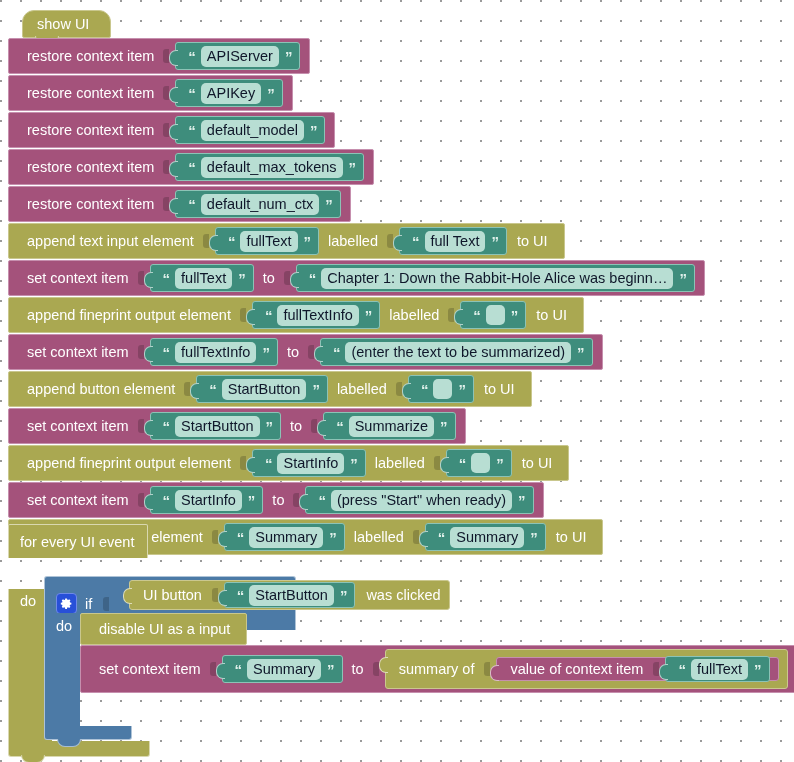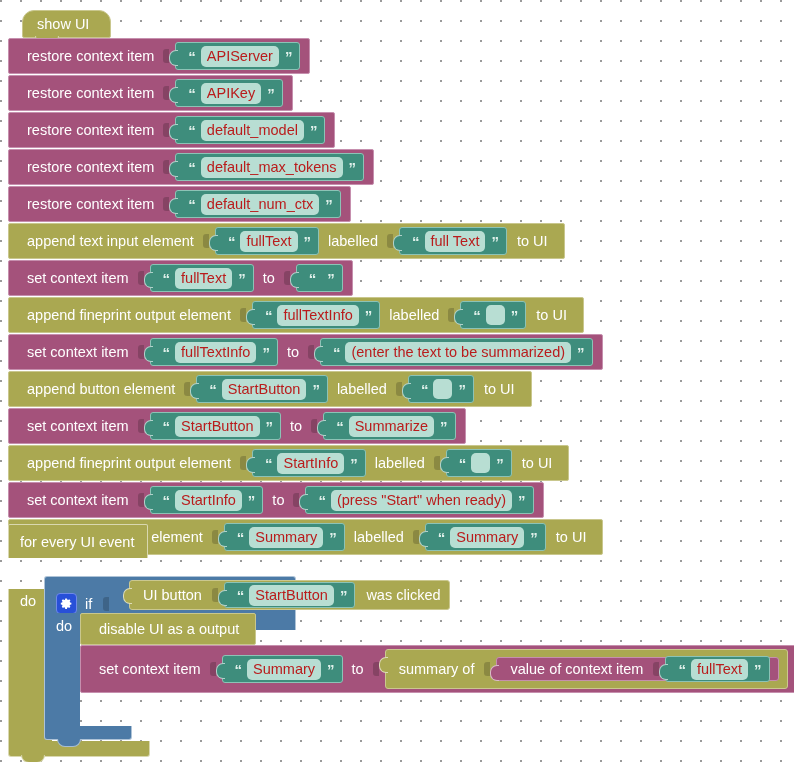--- a/index.html
+++ b/index.html
@@ -64,21 +64,21 @@
   }
   .txt{background:#3e8d7c;border-color:#8cc3b6;}
   .txt .q{
     color:#dff0ea;font-size:15px;font-weight:bold;
     line-height:1;letter-spacing:-1px;
   }
   .q.open{margin-right:6px;}
   .q.close{margin-left:6px;}
   .field{
     background:#b8ded3;
-    color:#b91c1c;
+    color:#0f172a;
     font-size:14.5px;
     border-radius:5px;
     padding:1px 6px 2px 6px;
     line-height:18px;
     display:inline-block;
   }
   .field.empty{width:13px;height:18px;padding:1px 3px;}
 
   .rep{ 
     display:inline-flex;align-items:center;
@@ -198,20 +198,21 @@
     <span class="sock"></span>
     <span class="val txt">
       <span class="q open">“</span>
       <span class="field">fullText</span>
       <span class="q close">”</span>
     </span>
     <span class="lbl mid">to</span>
     <span class="sock"></span>
     <span class="val txt">
       <span class="q open">“</span>
+      <span class="field">Chapter 1: Down the Rabbit-Hole Alice was beginn…</span>
       <span class="q close">”</span>
     </span>
   </div>
 
   <div class="blk olive stm" style="top:297px;">
     <span class="lbl pre">append fineprint output element</span>
     <span class="sock"></span>
     <span class="val txt">
       <span class="q open">“</span>
       <span class="field">fullTextInfo</span>
@@ -368,21 +369,21 @@
     </div>
   </div>
 
   <div style="position:absolute;left:44px;top:613px;width:36px;height:113px;background:#4c7aa6;border-left:1px solid rgba(255,255,255,.55);box-sizing:border-box;">
     <span style="display:block;padding:5px 0 0 11px;color:#fff;font-size:14.5px;">do</span>
   </div>
   <div style="position:absolute;left:44px;top:726px;width:88px;height:14px;background:#4c7aa6;border:1px solid rgba(255,255,255,.55);border-top:none;border-radius:0 0 3px 3px;box-sizing:border-box;"></div>
   <div style="position:absolute;left:57px;top:739px;width:22px;height:7px;background:#4c7aa6;border:1px solid rgba(255,255,255,.5);border-top:none;border-radius:0 0 9px 9px;"></div>
 
   <div class="blk olive" style="left:80px;top:613px;height:32px;">
-    <span class="lbl">disable UI as a output</span>
+    <span class="lbl">disable UI as a input</span>
   </div>
 
   <div class="blk magenta" style="left:80px;top:645px;height:48px;align-items:center;">
     <span class="lbl pre">set context item</span>
     <span class="sock"></span>
     <span class="val txt">
       <span class="q open">“</span>
       <span class="field">Summary</span>
       <span class="q close">”</span>
     </span>

